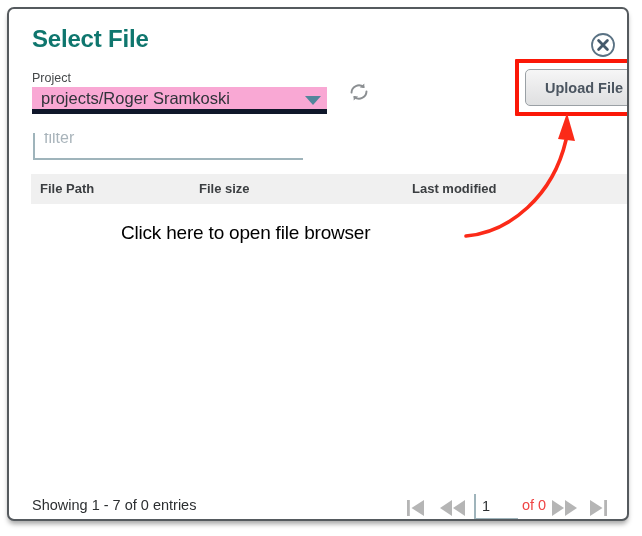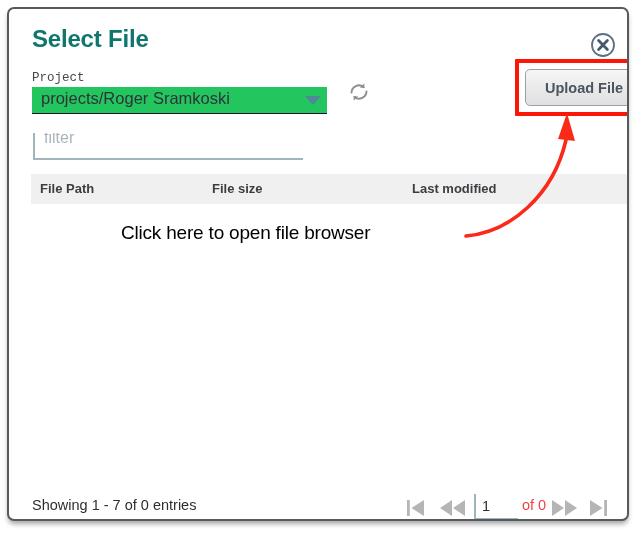--- a/index.html
+++ b/index.html
@@ -59,31 +59,30 @@
   }
 
   
   .project-label {
     position: absolute;
     left: 23px;
     top: 62px;
     font-size: 12.5px;
     color: #45484a;
     white-space: nowrap;
-    font-family: Liberation Mono, monospace;
   }
   .project-select {
     position: absolute;
     left: 23px;
     top: 78px;
     width: 295px;
     height: 27px;
-    background: #22c55e;
+    background: #f9a8d4;
     border: none;
-    border-bottom: 1px solid #0f172a;
+    border-bottom: 5px solid #0f172a;
     box-sizing: border-box;
     cursor: pointer;
   }
   .project-value {
     position: absolute;
     left: 9px;
     top: 2px;
     font-size: 16.5px;
     color: #30333a;
     white-space: nowrap;
@@ -174,21 +173,21 @@
   }
   .th {
     position: absolute;
     top: 7px;
     font-size: 13px;
     font-weight: bold;
     color: #3b3e41;
     white-space: nowrap;
   }
   .th-0 { left: 9px; text-align: right; }
-  .th-1 { left: 181px; text-align: center; }
+  .th-1 { left: 168px; text-align: center; }
   .th-2 { left: 341px; margin-left: 40px; }
 
   .table-body {
     position: absolute;
     left: 22px;
     top: 195px;
     width: 596px;
     height: 265px;
     background: #ffffff;
   }

